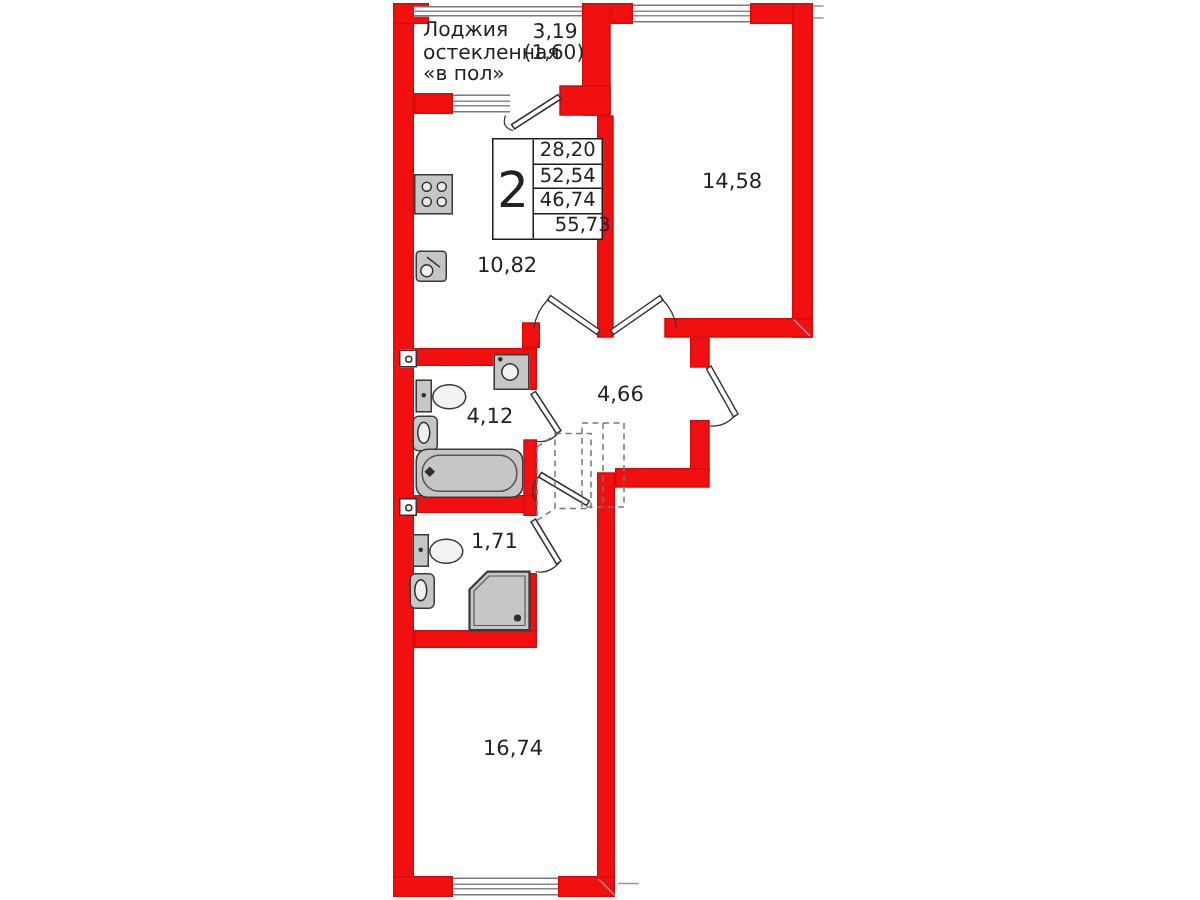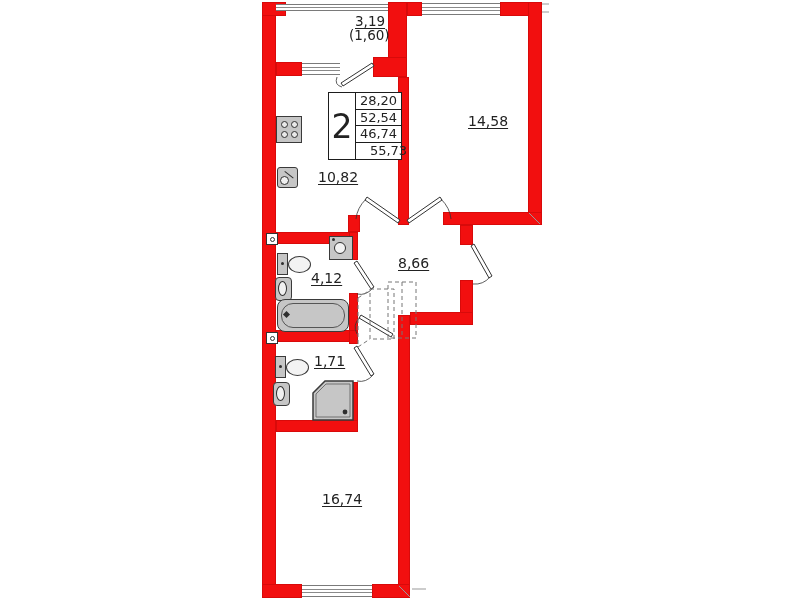--- a/index.html
+++ b/index.html
@@ -13,21 +13,21 @@
     box-sizing:border-box;
     background-image:linear-gradient(#8a8a8a,#8a8a8a),linear-gradient(#8a8a8a,#8a8a8a);
     background-size:100% 1px,100% 1px;background-position:0 33%,0 66%;background-repeat:no-repeat;
   }
   .glazing{
     position:absolute;background:#fff;border-top:1px solid #7a7a7a;border-bottom:1px solid #7a7a7a;
     box-sizing:border-box;background-image:linear-gradient(#8a8a8a,#8a8a8a);
     background-size:100% 1px;background-position:0 50%;background-repeat:no-repeat;
   }
   .lbl{position:absolute;font-size:14px;line-height:15px;white-space:nowrap;color:#222;}
-  .area{text-decoration:underline;text-underline-offset:2px;}
+  .area{text-underline-offset:2px;}
   .loggia-text{position:absolute;left:282px;top:13px;font-size:13.5px;line-height:14.5px;color:#222;}
   .fix{position:absolute;box-sizing:border-box;background:#c6c6c6;border:1.5px solid #3a3a3a;}
   .stove{left:276px;top:116px;width:26px;height:27px;display:grid;grid-template-columns:1fr 1fr;place-items:center;padding:2px;}
   .burner{width:7px;height:7px;border:1.2px solid #2f2f2f;border-radius:50%;background:#e9e9e9;box-sizing:border-box;}
   .ksink{left:277px;top:167px;width:21px;height:21px;border-radius:3px;}
   .ksink .bowl{position:absolute;left:2px;bottom:2px;width:9px;height:9px;border:1.2px solid #2f2f2f;border-radius:50%;background:#efefef;box-sizing:border-box;}
   .ksink .tap{position:absolute;left:7px;top:3px;width:11px;height:0;border-top:1.6px solid #2f2f2f;transform:rotate(38deg);transform-origin:left top;}
   .wmach{left:329px;top:236px;width:24px;height:24px;}
   .wmach .drum{position:absolute;left:4px;top:5px;width:12px;height:12px;border:1.6px solid #2f2f2f;border-radius:50%;background:#f2f2f2;box-sizing:border-box;}
   .wmach .knob{position:absolute;left:2px;top:1px;width:3px;height:3px;background:#2f2f2f;border-radius:50%;}
@@ -179,31 +179,36 @@
     </g>
 
     <g stroke="#999" stroke-width="1" fill="none">
       <path d="M529,213 L540,224"></path>
       <path d="M399,586 L410,597"></path>
       <path d="M542,4 L549,4 M542,12 L549,12"></path>
       <path d="M412,589 L426,589"></path>
     </g>
   </svg>
 
+  <div class="loggia-text">
+    <div>Лоджия</div>
+    <div>остекленная</div>
+    <div>«в пол»</div>
+  </div>
   <div class="lbl area" style="left:355px;top:14px;font-size:13.5px">3,19</div>
   <div class="lbl" style="left:349px;top:28px;font-size:13.5px">(1,60)</div>
 
   <div class="infobox">
     <div class="num">2</div>
     <div class="val">28,20</div>
     <div class="val">52,54</div>
     <div class="val">46,74</div>
     <div class="val">55,73</div>
   </div>
 
   <div class="lbl area" style="left:468px;top:114px">14,58</div>
   <div class="lbl area" style="left:318px;top:170px">10,82</div>
-  <div class="lbl area" style="left:398px;top:256px">8,66</div>
+  <div class="lbl area" style="left:398px;top:256px">4,66</div>
   <div class="lbl area" style="left:311px;top:271px">4,12</div>
   <div class="lbl area" style="left:314px;top:354px">1,71</div>
   <div class="lbl area" style="left:322px;top:492px">16,74</div>
 
 </div>
 
 </body></html>

